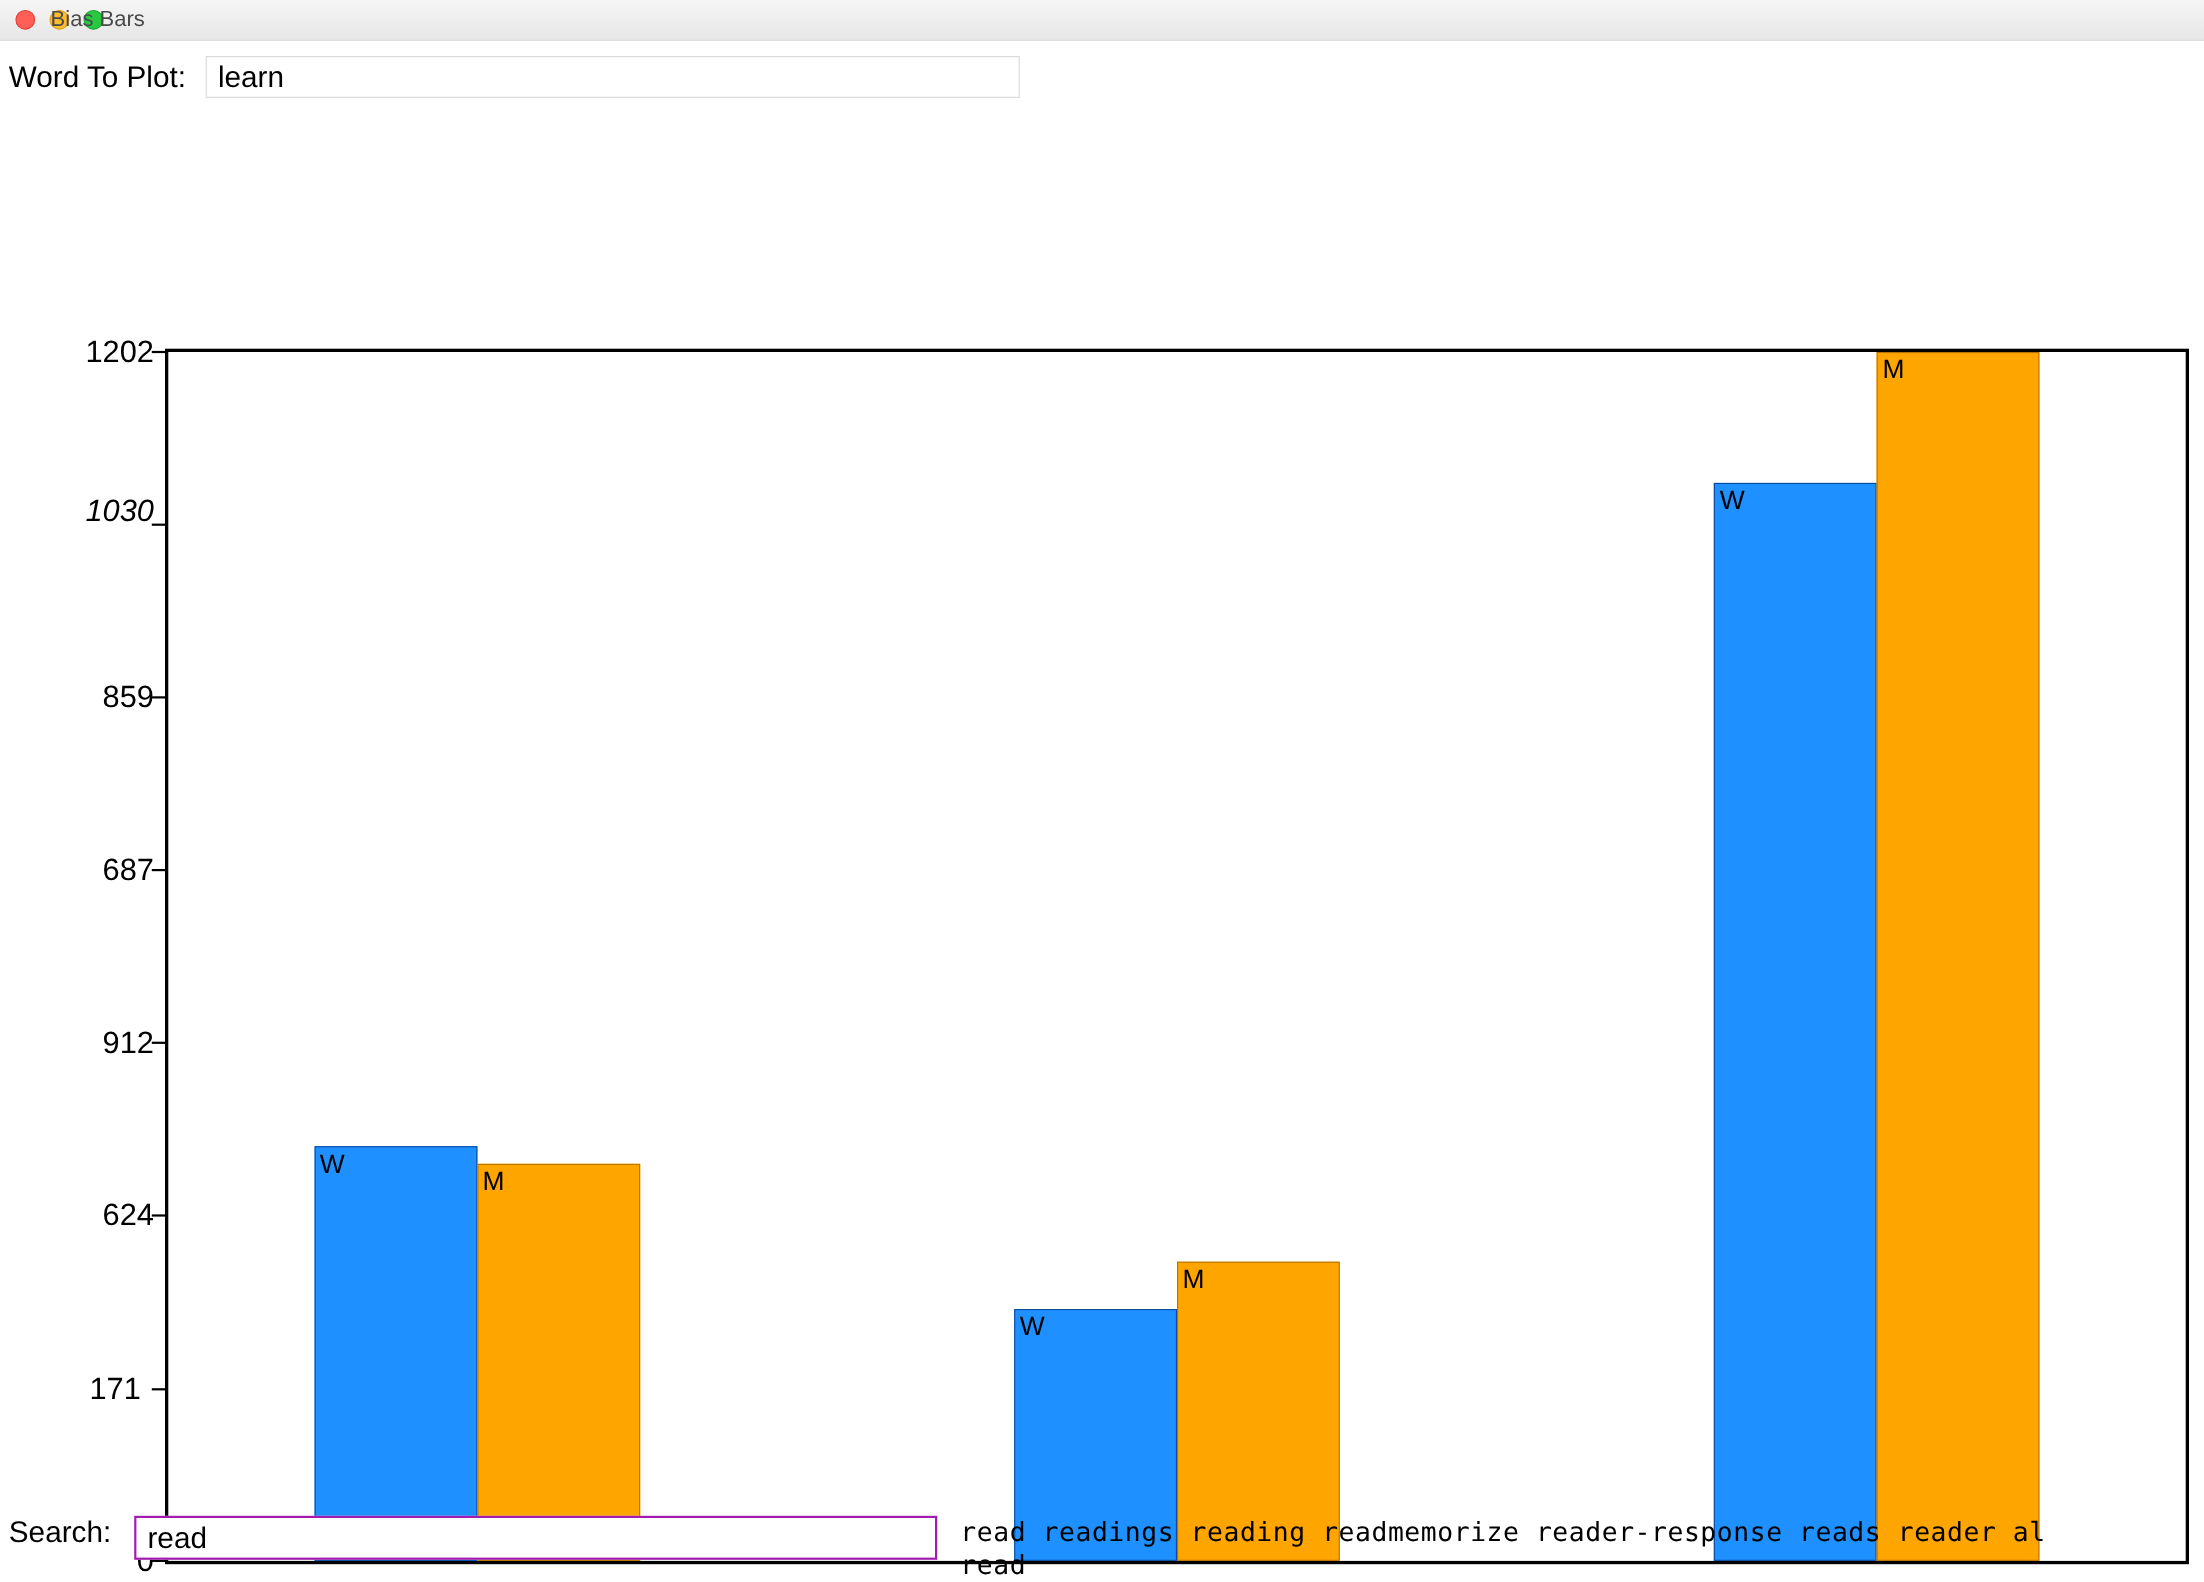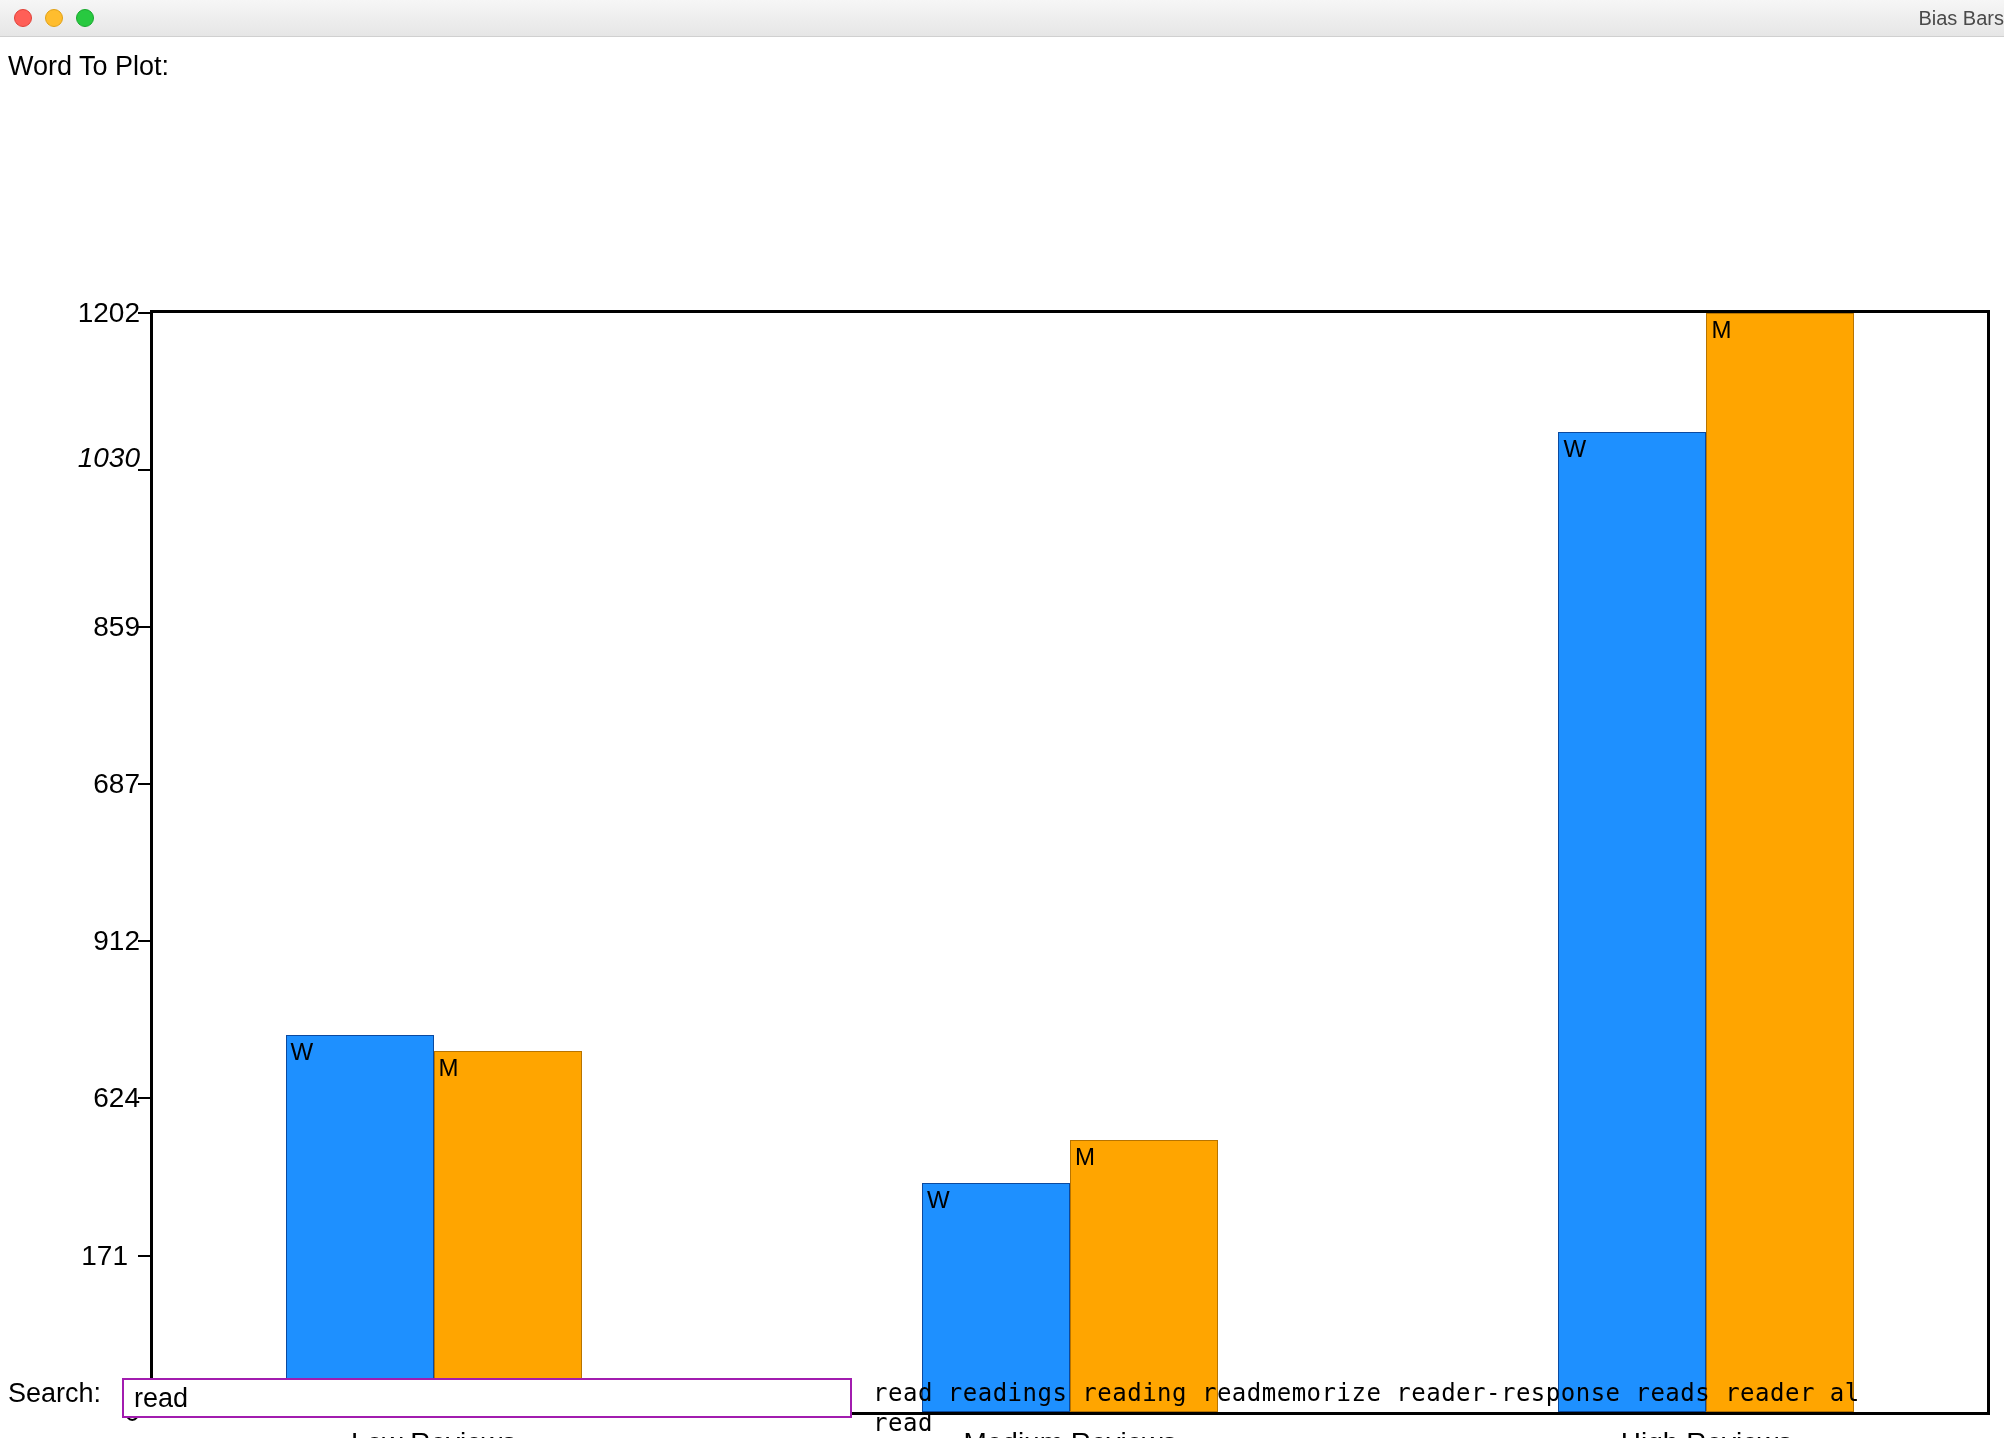--- a/index.html
+++ b/index.html
@@ -33,24 +33,25 @@
     height: 18px;
     border-radius: 50%;
     box-sizing: border-box;
   }
   .tl.close { background:#ff5f57; border:1px solid #e14138; }
   .tl.min   { background:#ffbd2e; border:1px solid #e1a116; }
   .tl.max   { background:#28c940; border:1px solid #17a82d; }
   .title {
     position: absolute;
     left: 0; right: 0;
-    text-align: right;
+    text-align: left;
     font-size: 20px;
     color: #4a4a4a;
     pointer-events: none;
+    padding-left: 46px;
   }
 
   
   .row {
     display: flex;
     align-items: center;
     padding: 14px 8px 8px 8px;
     gap: 18px;
     font-size: 27px;
   }
@@ -140,20 +141,21 @@
   <div class="traffic-lights">
     <div class="tl close"></div>
     <div class="tl min"></div>
     <div class="tl max"></div>
   </div>
   <div class="title">Bias Bars</div>
 </div>
 
 <div class="row">
   <span>Word To Plot:</span>
+  <input id="word-input" class="textinput" type="text" value="learn" style="">
 </div>
 
 <div class="chart-wrap" id="chart-wrap">
   <div class="plotbox" id="plotbox" style="left: 120px; top: 180px; width: 1840px; height: 1105px;"></div>
 <div class="ytick" style="left: 25px; top: 1266px;">0</div>
     <div class="ytick-mark" style="left: 108px; top: 1281px;"></div>
     <div class="ytick" style="left: 13px; top: 1109.65px;">171</div>
     <div class="ytick-mark" style="left: 108px; top: 1124.65px;"></div>
     <div class="ytick" style="left: 25px; top: 952.392px;">624</div>
     <div class="ytick-mark" style="left: 108px; top: 967.392px;"></div>

